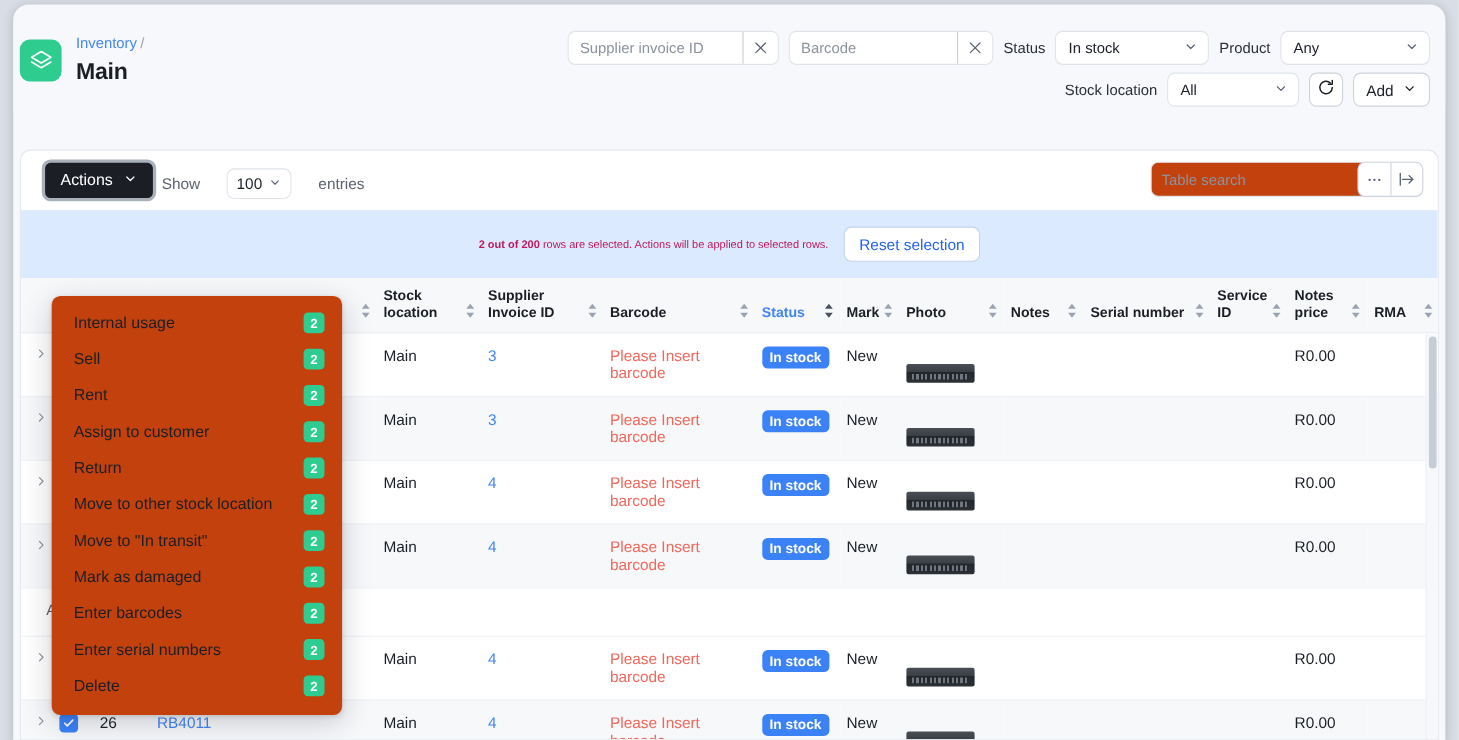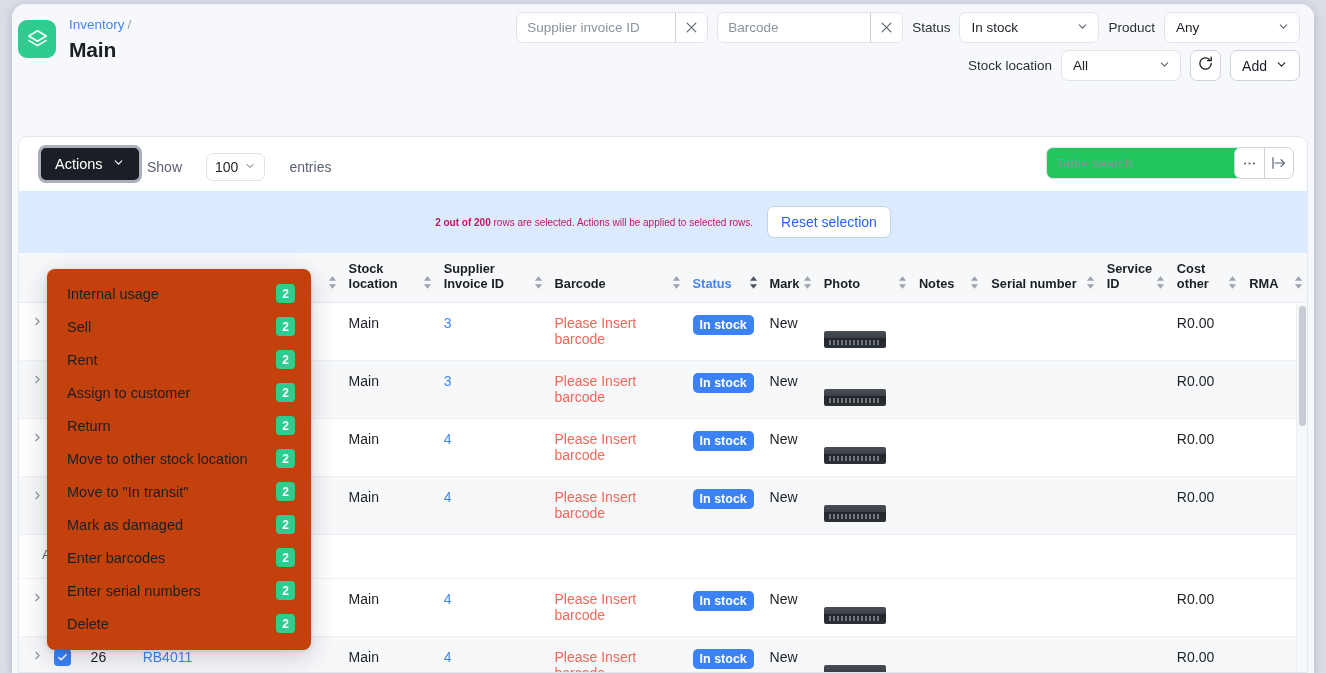--- a/index.html
+++ b/index.html
@@ -17,20 +17,21 @@
     border-radius: 14px 14px 0 0;
     box-shadow: 0 2px 10px rgba(0,0,0,.18);
     overflow: hidden;
   }
 
   
   .header {
     position: relative;
     height: 81px;
     background: #f7f8fb;
+    margin-top: 16px;
   }
   .brand-row { position: absolute; left: 6px; top: 12px; display: flex; align-items: flex-start; }
   .logo {
     width: 38px; height: 38px; border-radius: 9px;
     background: #2ecc8f;
     display: flex; align-items: center; justify-content: center;
     margin-right: 13px; margin-top: 4px;
   }
   .logo svg { display:block; }
   .crumbs { line-height: 1; }
@@ -102,21 +103,21 @@
     font-size: 14px; color: #5a6271;
   }
   .show-sel {
     height: 28px; background: #fff; border: 1px solid #dfe3ea; border-radius: 7px;
     display: flex; align-items: center; gap: 6px; padding: 0 8px;
     font-size: 14px; color: #1b1f25; cursor: pointer;
   }
   .search-wrap { position: absolute; right: 63px; top: 10px; }
   .search-box {
     width: 198px; height: 32px;
-    background: #22c55e; border: 1px solid #dfe3ea; border-radius: 7px;
+    background: #c2410c; border: 1px solid #dfe3ea; border-radius: 7px;
     display: flex; align-items: center; padding: 0 9px;
   }
   .search-box input {
     flex: 1; border: 0; outline: 0; font-size: 13.5px;
     color: #1b1f25; font-family: inherit; background: transparent;
   }
   .search-box input::placeholder { color: #8b939f; }
   .tool-group {
     position: absolute; right: 13px; top: 10px;
     height: 32px; display: flex;
@@ -516,21 +517,21 @@
                 <span>
                   <svg width="9" height="13" viewBox="0 0 10 14" fill="#9aa3b0">
                     <polygon points="5,0 9,5 1,5"></polygon>
                       <polygon points="5,14 9,9 1,9"></polygon>
                     </svg>
                 </span>
               </div>
             </th>
             <th>
               <div class="hd">
-                <span class="lbl">Cost other</span>
+                <span class="lbl">Notes price</span>
                 <span>
                   <svg width="9" height="13" viewBox="0 0 10 14" fill="#9aa3b0">
                     <polygon points="5,0 9,5 1,5"></polygon>
                       <polygon points="5,14 9,9 1,9"></polygon>
                     </svg>
                 </span>
               </div>
             </th>
             <th>
               <div class="hd">

